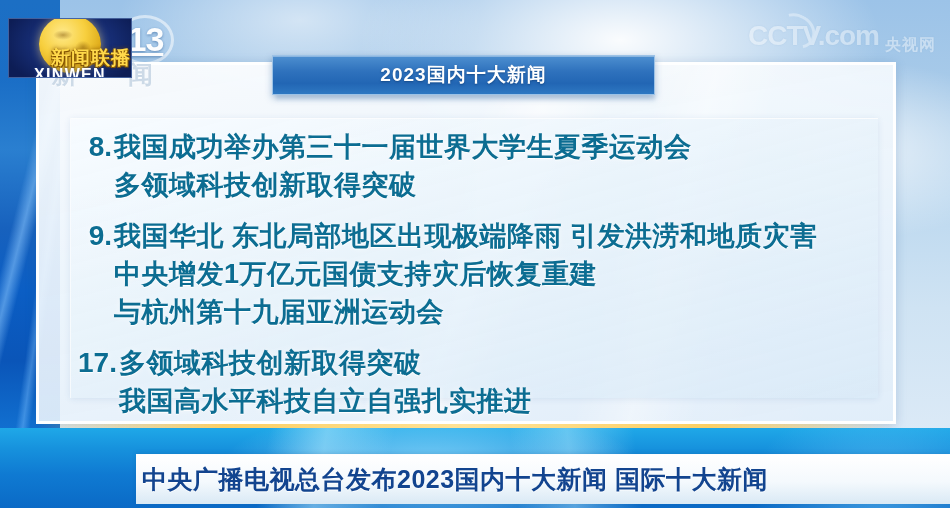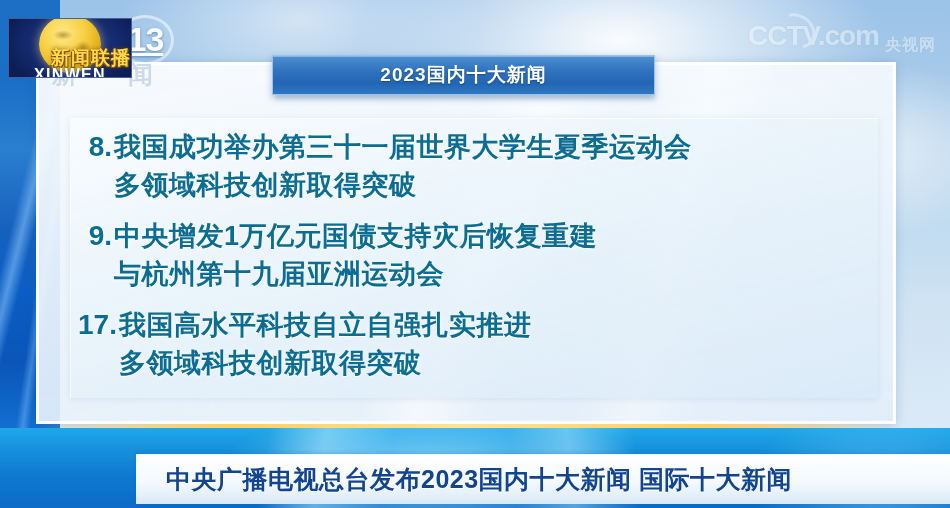--- a/index.html
+++ b/index.html
@@ -217,21 +217,20 @@
     position:absolute; left:136px; top:454px; width:814px; height:50px;
     background:linear-gradient(180deg,#ffffff 0%,#f4f9fd 55%,#d9e9f5 100%);
     border-top:1px solid rgba(255,255,255,.9);
     display:flex; align-items:center;
     box-shadow:0 -1px 4px rgba(20,70,130,.18);
   }
   .ticker-text{
     font-size:25px; font-weight:700; color:#12448f; letter-spacing:.5px;
     white-space:nowrap; padding-left:6px;
     text-shadow:0 1px 0 rgba(255,255,255,.8);
-    margin-left:24px;
   }
 </style>
 </head>
 <body>
 
 <div id="broadcast">
 
   <div class="sky"></div>
   <div class="sky-streaks"></div>
   <div class="glow-ball"></div>
@@ -272,30 +271,31 @@
       <div class="news-num">8.</div>
       <div class="news-lines">
         <div class="news-line">我国成功举办第三十一届世界大学生夏季运动会</div>
         <div class="news-line">多领域科技创新取得突破</div>
       </div>
     </div>
 
     <div class="news-item">
       <div class="news-num">9.</div>
       <div class="news-lines">
+        <div class="news-line">我国华北 东北局部地区出现极端降雨  引发洪涝和地质灾害</div>
         <div class="news-line">中央增发1万亿元国债支持灾后恢复重建</div>
         <div class="news-line">与杭州第十九届亚洲运动会</div>
       </div>
     </div>
 
     <div class="news-item">
       <div class="news-num">17.</div>
       <div class="news-lines">
+        <div class="news-line">多领域科技创新取得突破</div>
         <div class="news-line">我国高水平科技自立自强扎实推进</div>
-        <div class="news-line">多领域科技创新取得突破</div>
       </div>
     </div>
 
   </div>
 
   <div class="lower"></div>
 
   <div class="xwlb-logo">
     <span class="xwlb-globe"></span>
     <span class="xwlb-cn">新闻联播</span>

